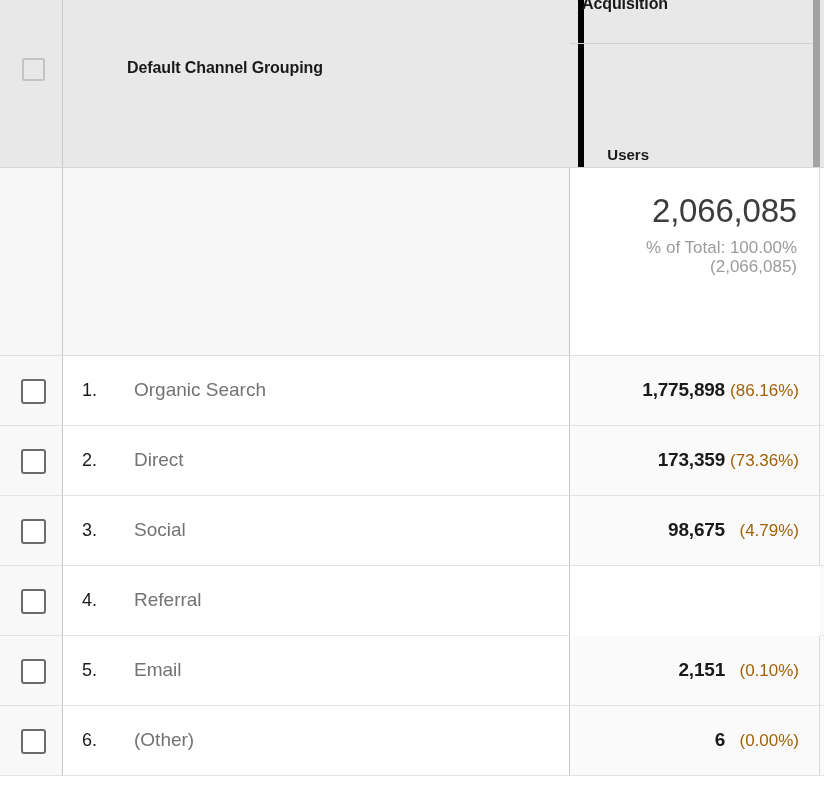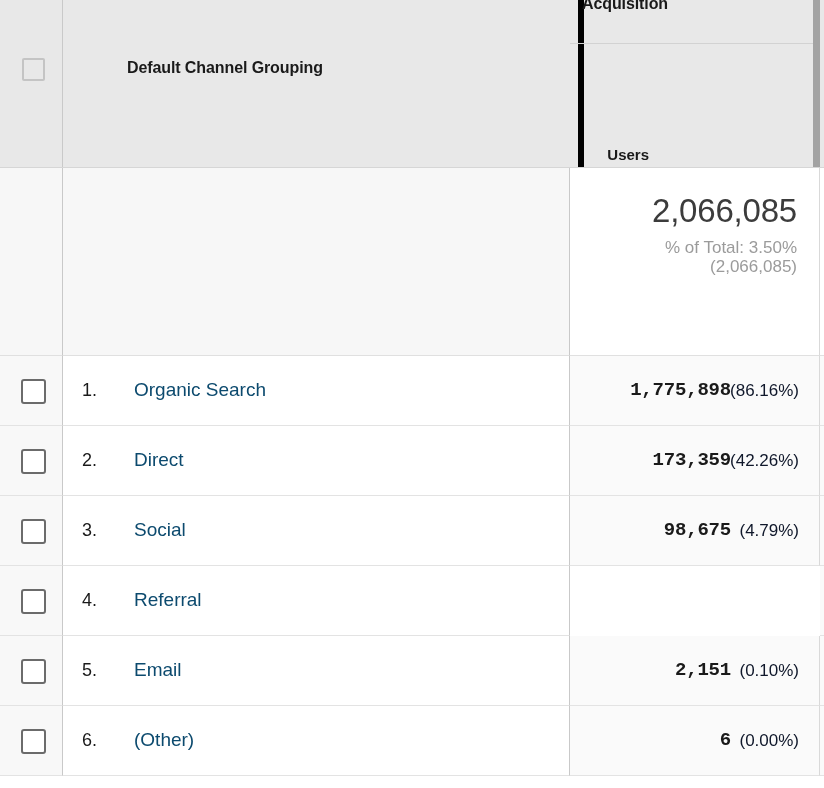--- a/index.html
+++ b/index.html
@@ -225,21 +225,21 @@
     top: 24px;
     font-size: 18px;
     color: #1a1a1a;
     white-space: nowrap;
   }
   .row-link {
     position: absolute;
     left: 71px;
     top: 23px;
     font-size: 19px;
-    color: #0c4a6e;
+    color: #737373;
     text-decoration: none;
     white-space: nowrap;
     cursor: pointer;
   }
   .td-metric {
     position: absolute;
     left: 570px; top: 0;
     width: 250px; height: 70px;
     background: #fafafa;
     border-right: 1px solid #d9d9d9;
@@ -249,35 +249,34 @@
   .td-metric-next {
     position: absolute;
     left: 820px; top: 0;
     width: 4px; height: 70px;
     background: #fafafa;
     border-bottom: 1px solid #e3e3e3;
     box-sizing: border-box;
   }
   .metric-val {
     position: absolute;
-    right: 88px;
+    right: 94px;
     top: 23px;
     font-size: 19px;
     font-weight: bold;
     color: #1a1a1a;
     white-space: nowrap;
     letter-spacing: -0.2px;
-    font-family: Liberation Mono, monospace;
   }
   .metric-pct {
     position: absolute;
     right: 20px;
     top: 25px;
     font-size: 17px;
-    color: #0f172a;
+    color: #a16207;
     white-space: nowrap;
   }
 </style>
 </head>
 <body>
 
 <div class="report-table">
 
   <div class="thead">
 
@@ -300,21 +299,21 @@
     </div>
 
     <div class="th-group-next"></div>
   </div>
 
   <div class="summary-row">
     <div class="sum-check"></div>
     <div class="sum-dim"></div>
     <div class="sum-metric">
       <div class="sum-big">2,066,085</div>
-      <div class="sum-sub1">% of Total: 3.50%</div>
+      <div class="sum-sub1">% of Total: 100.00%</div>
       <div class="sum-sub2">(2,066,085)</div>
     </div>
     <div class="sum-metric-next"></div>
   </div>
 
   <div class="tbody">
 
     <div class="data-row">
       <div class="td-check">
         <div class="cbox"></div>
@@ -333,21 +332,21 @@
     <div class="data-row">
       <div class="td-check">
         <div class="cbox"></div>
       </div>
       <div class="td-dim">
         <span class="row-index">2.</span>
         <a class="row-link">Direct</a>
       </div>
       <div class="td-metric">
         <span class="metric-val">173,359</span>
-        <span class="metric-pct">(42.26%)</span>
+        <span class="metric-pct">(73.36%)</span>
       </div>
       <div class="td-metric-next"></div>
     </div>
 
     <div class="data-row">
       <div class="td-check">
         <div class="cbox"></div>
       </div>
       <div class="td-dim">
         <span class="row-index">3.</span>

